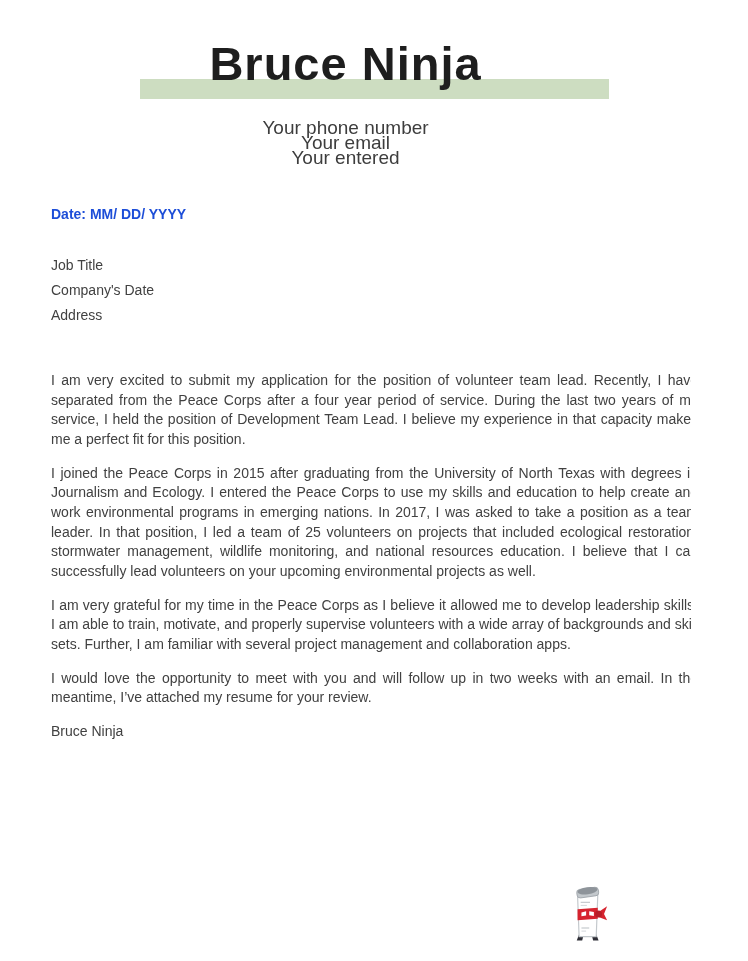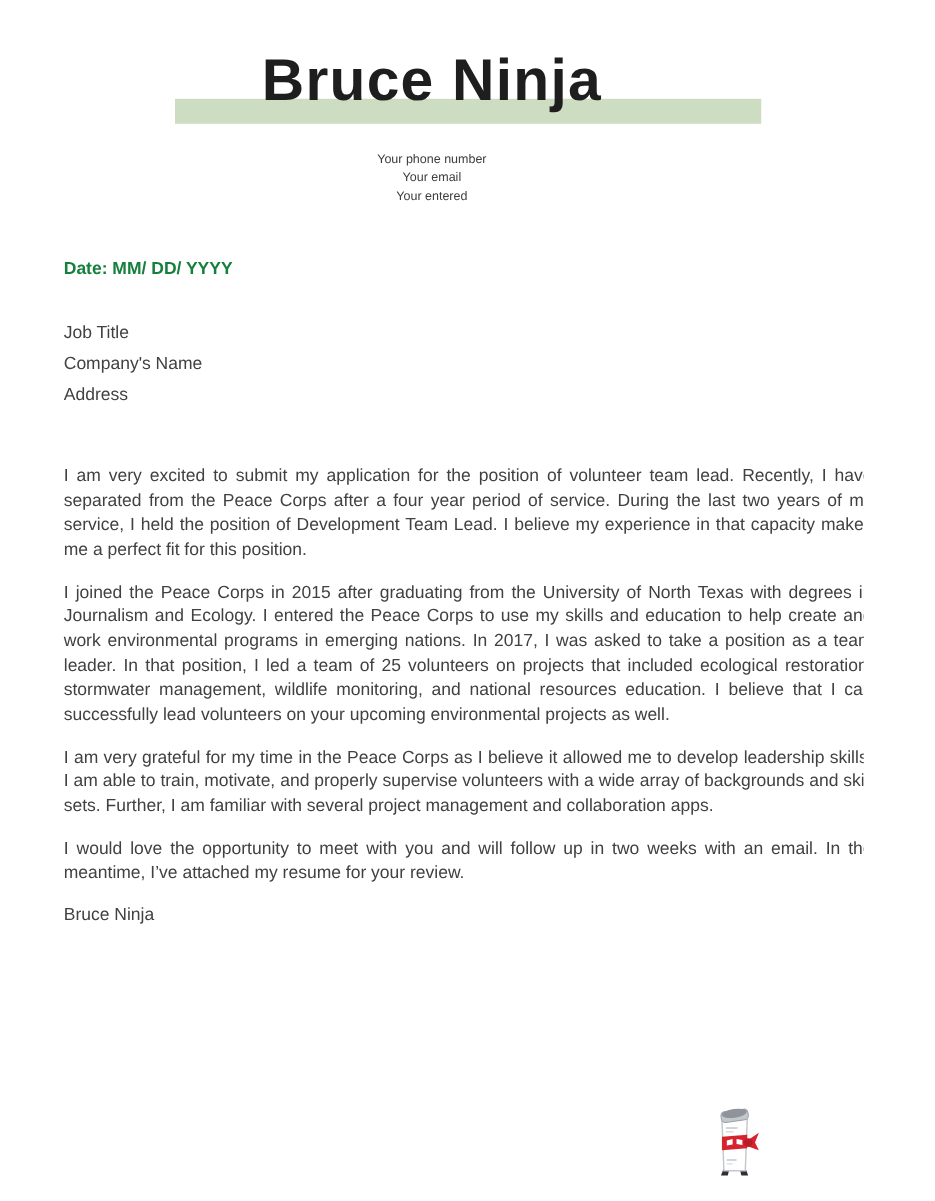--- a/index.html
+++ b/index.html
@@ -18,26 +18,26 @@
   }
   .title {
     position:absolute; left:0; top:40px; width:100%;
     margin:0; text-align:center;
     font-size:47px; line-height:47px; font-weight:700;
     letter-spacing:1px; color:#1e1e1e;
   }
   .contact {
     position:absolute; left:0; top:120px; width:100%;
     text-align:center;
-    font-size:10px; line-height:15px; color:#3d3d3d;
+    font-size:19px; line-height:15px; color:#3d3d3d;
   }
   
   .date {
     position:absolute; left:51px; top:204px;
-    font-size:14px; line-height:20px; font-weight:700; color:#15803d;
+    font-size:14px; line-height:20px; font-weight:700; color:#1d4ed8;
   }
   .recipient {
     position:absolute; left:51px; top:253px;
     font-size:14px; line-height:25px; color:#414141;
   }
   .body-block {
     position:absolute; left:51px; top:371px; width:647px;
     font-size:14px; line-height:19.6px; color:#414141;
   }
   .body-block p { margin:0 0 14.4px 0; }
@@ -65,21 +65,21 @@
   <div class="contact">
     <div>Your phone number</div>
     <div>Your email</div>
     <div>Your entered</div>
   </div>
 
   <div class="date">Date: MM/ DD/ YYYY</div>
 
   <div class="recipient">
     <div>Job Title</div>
-    <div>Company's Name</div>
+    <div>Company's Date</div>
     <div>Address</div>
   </div>
 
   <div class="body-block">
     <p class="para">I am very excited to submit my application for the position of volunteer team lead. Recently, I have separated from the Peace Corps after a four year period of service. During the last two years of my service, I held the position of Development Team Lead. I believe my experience in that capacity makes me a perfect fit for this position.</p>
     <p class="para">I joined the Peace Corps in 2015 after graduating from the University of North Texas with degrees in Journalism and Ecology. I entered the Peace Corps to use my skills and education to help create and work environmental programs in emerging nations. In 2017, I was asked to take a position as a team leader. In that position, I led a team of 25 volunteers on projects that included ecological restoration, stormwater management, wildlife monitoring, and national resources education. I believe that I can successfully lead volunteers on your upcoming environmental projects as well.</p>
     <p class="para">I am very grateful for my time in the Peace Corps as I believe it allowed me to develop leadership skills. I am able to train, motivate, and properly supervise volunteers with a wide array of backgrounds and skill sets. Further, I am familiar with several project management and collaboration apps.</p>
     <p class="para">I would love the opportunity to meet with you and will follow up in two weeks with an email. In the meantime, I’ve attached my resume for your review.</p>
     <p class="signature">Bruce Ninja</p>
   </div>

